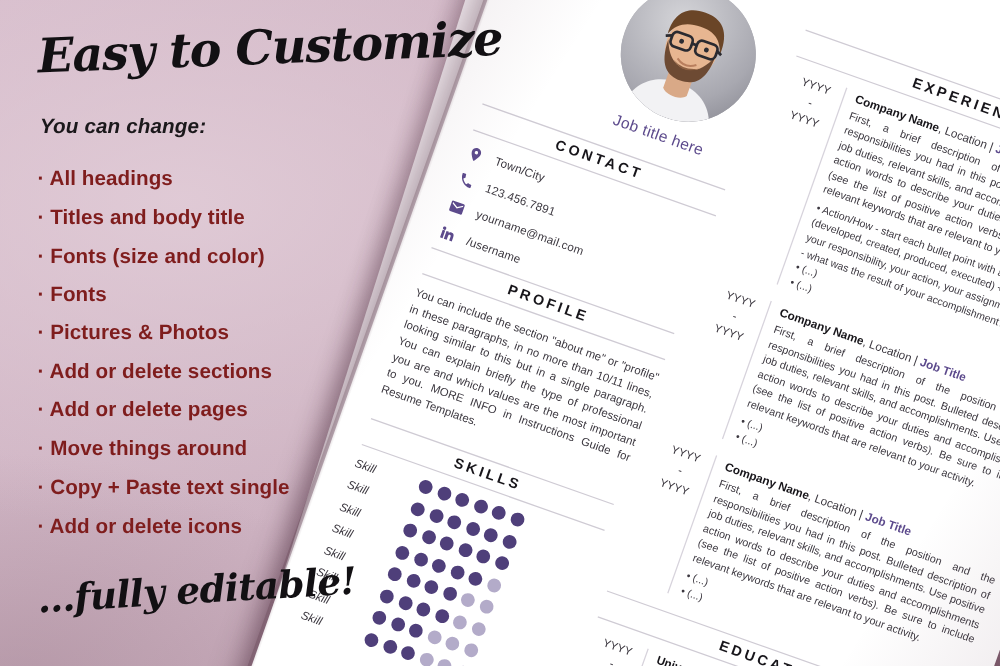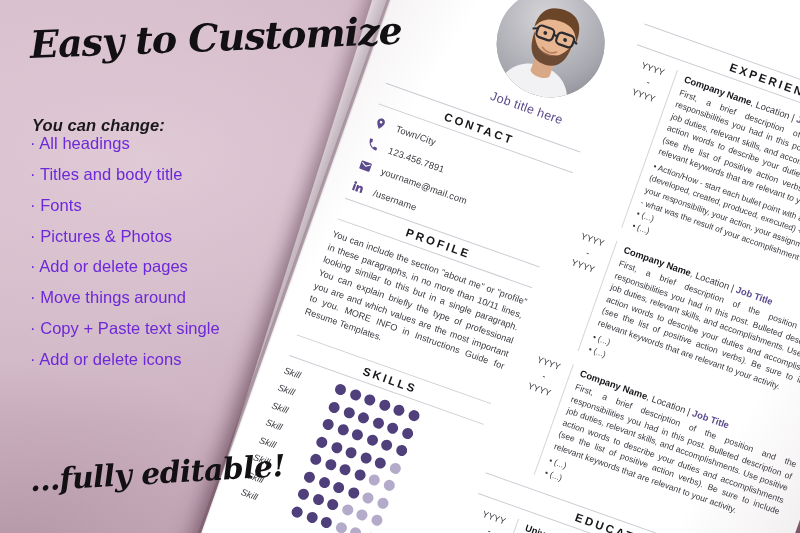--- a/index.html
+++ b/index.html
@@ -22,28 +22,28 @@
   #left-copy{ position:absolute; left:0; top:0; width:360px; height:533px; z-index:6; }
   #headline{
     position:absolute; left:30px; top:22px;
     font-family:"DejaVu Serif", serif;
     font-style:italic; font-weight:bold;
     font-size:38px; letter-spacing:-1px; color:#121013;
     transform:rotate(-2.2deg); transform-origin:left center;
     white-space:nowrap;
   }
   #sub-head{
-    position:absolute; left:32px; top:116px;
+    position:absolute; left:32px; top:92px;
     font-size:16.5px; font-weight:bold; font-style:italic; color:#1b181b;
     letter-spacing:.1px;
   }
   #change-list{ position:absolute; left:30px; top:134px; width:330px; }
   .change-item{
-    font-size:16.5px; color:#6d28d9; line-height:1.12;
-    margin-bottom:12.4px; white-space:nowrap; letter-spacing:.05px;
+    font-size:16.5px; color:#7f1d1d; line-height:1.12;
+    margin-bottom:12.4px; white-space:nowrap; letter-spacing:.05px;font-weight:bold;
   }
   #tagline{
     position:absolute; left:30px; top:463px;
     font-family:"DejaVu Serif", serif;
     font-style:italic; font-weight:bold;
     font-size:30px; color:#121013; letter-spacing:-.6px;
     transform:rotate(-3.4deg); transform-origin:left center;
     white-space:nowrap;
   }
 
@@ -155,22 +155,24 @@
 <body>
 
 <div id="bg-vignette"></div>
 
 <div id="left-copy">
   <div id="headline">Easy to Customize</div>
   <div id="sub-head">You can change:</div>
   <div id="change-list">
     <div class="change-item">· All headings</div>
     <div class="change-item">· Titles and body title</div>
+    <div class="change-item">· Fonts (size and color)</div>
     <div class="change-item">· Fonts</div>
     <div class="change-item">· Pictures &amp; Photos</div>
+    <div class="change-item">· Add or delete sections</div>
     <div class="change-item">· Add or delete pages</div>
     <div class="change-item">· Move things around</div>
     <div class="change-item">· Copy + Paste text single</div>
     <div class="change-item">· Add or delete icons</div>
   </div>
   <div id="tagline">...fully editable!</div>
 </div>
 
 <div id="page-back"></div>
 

